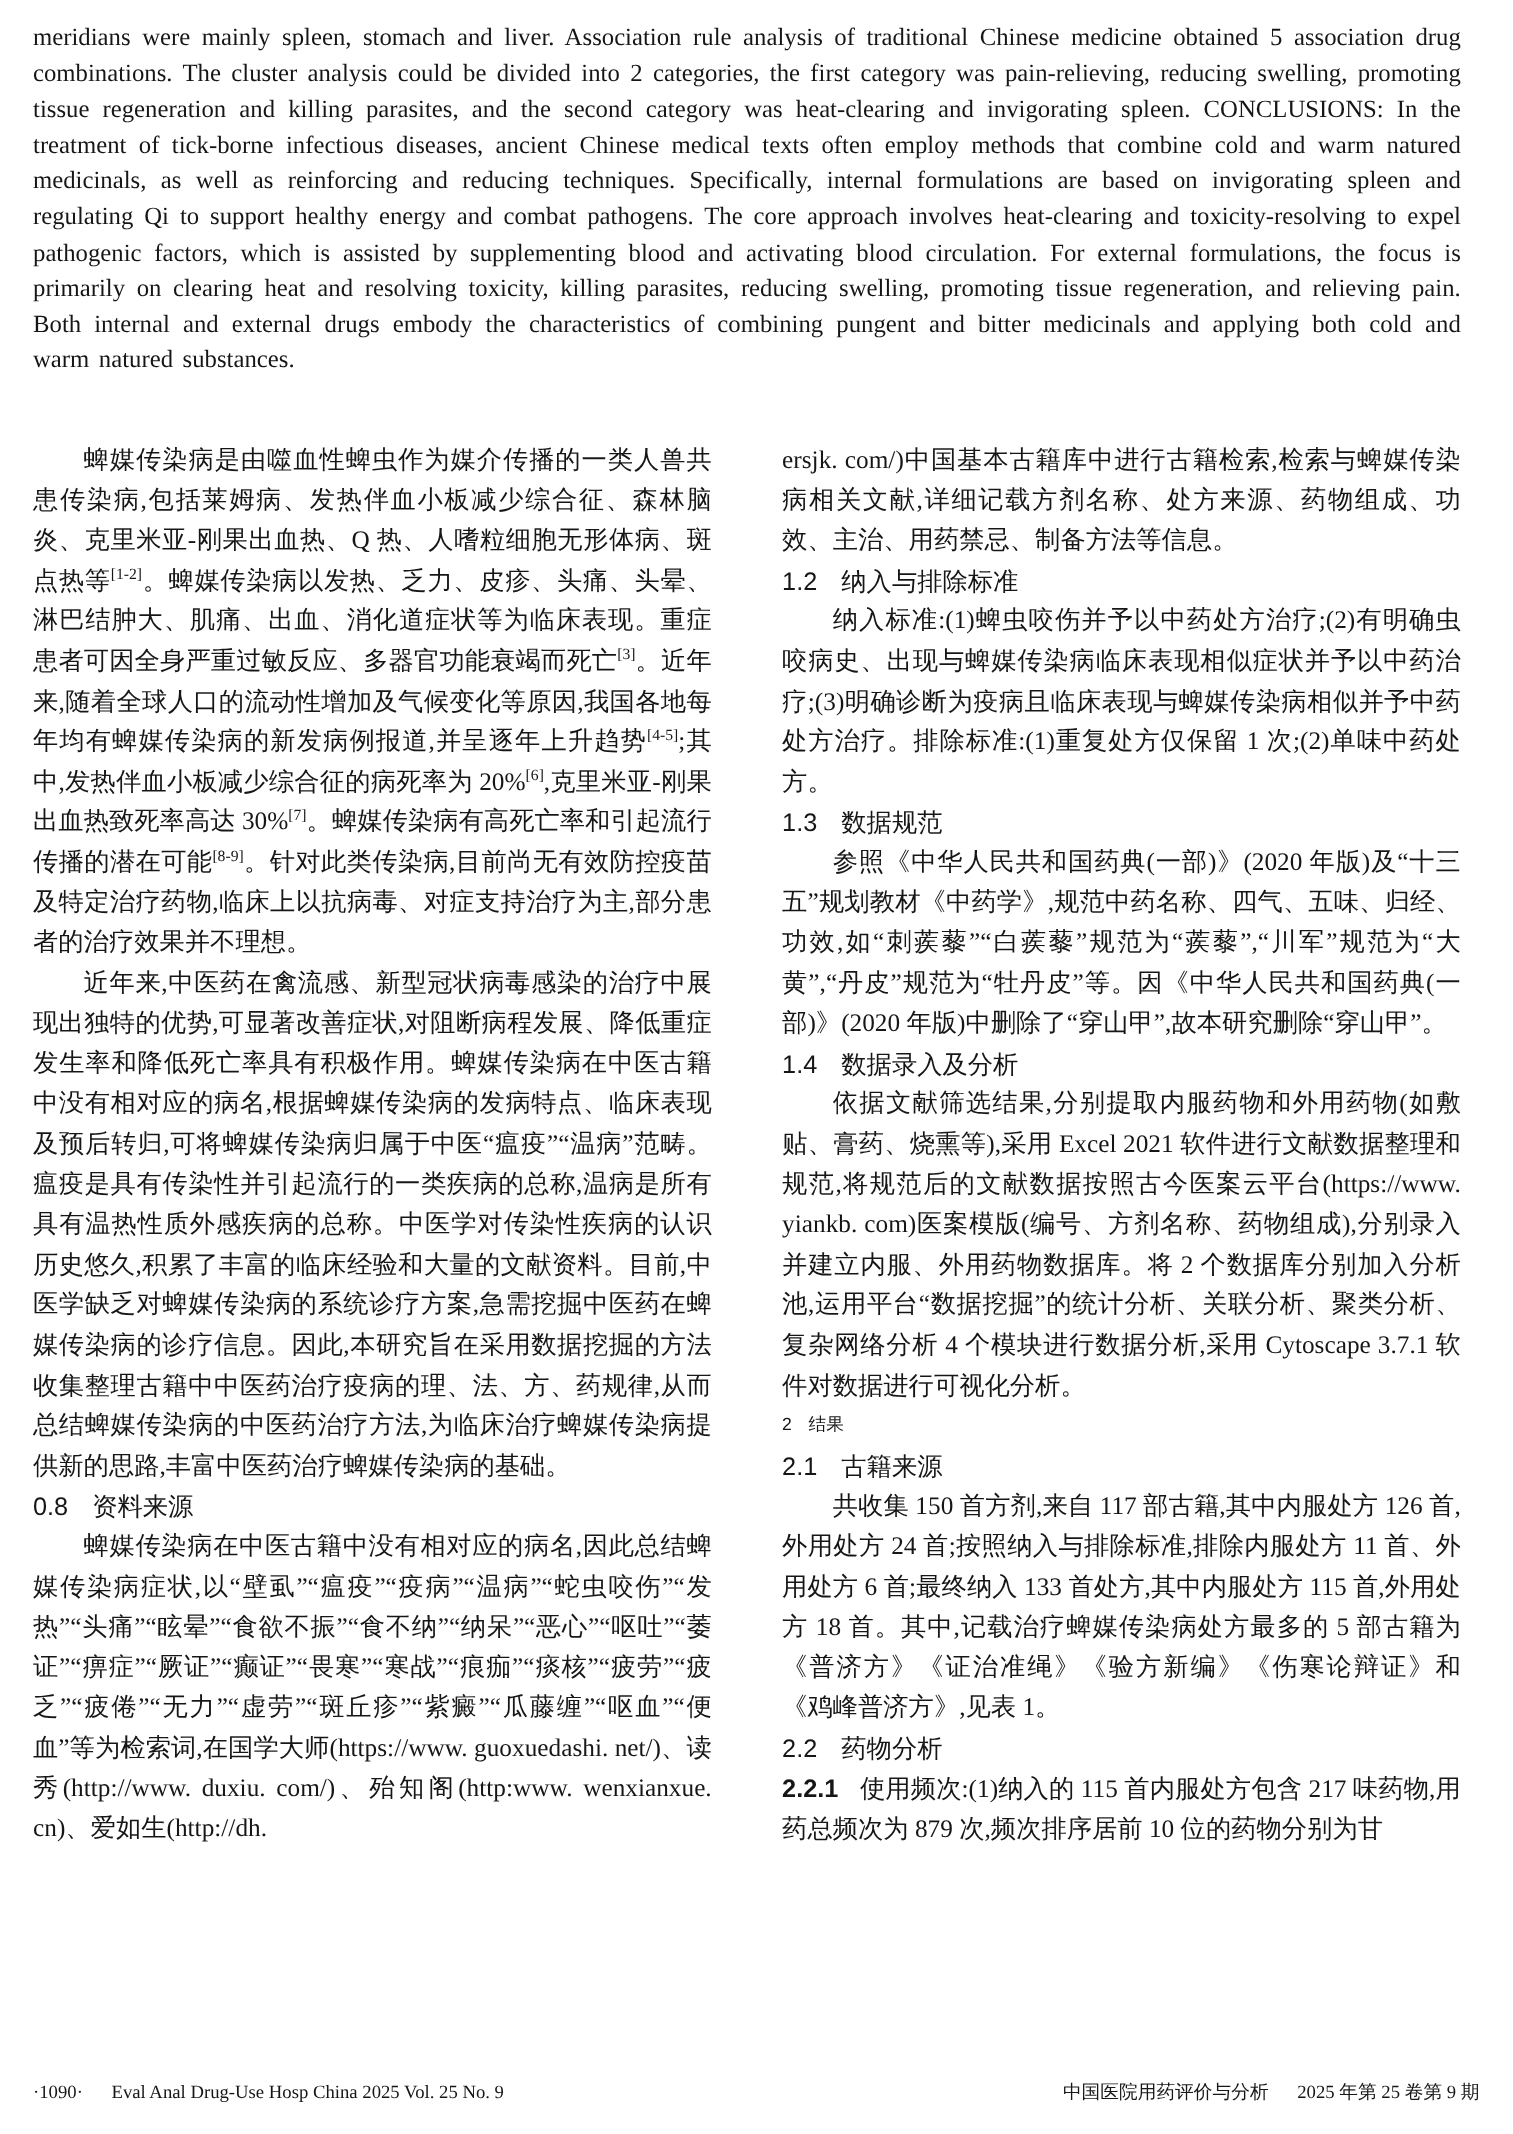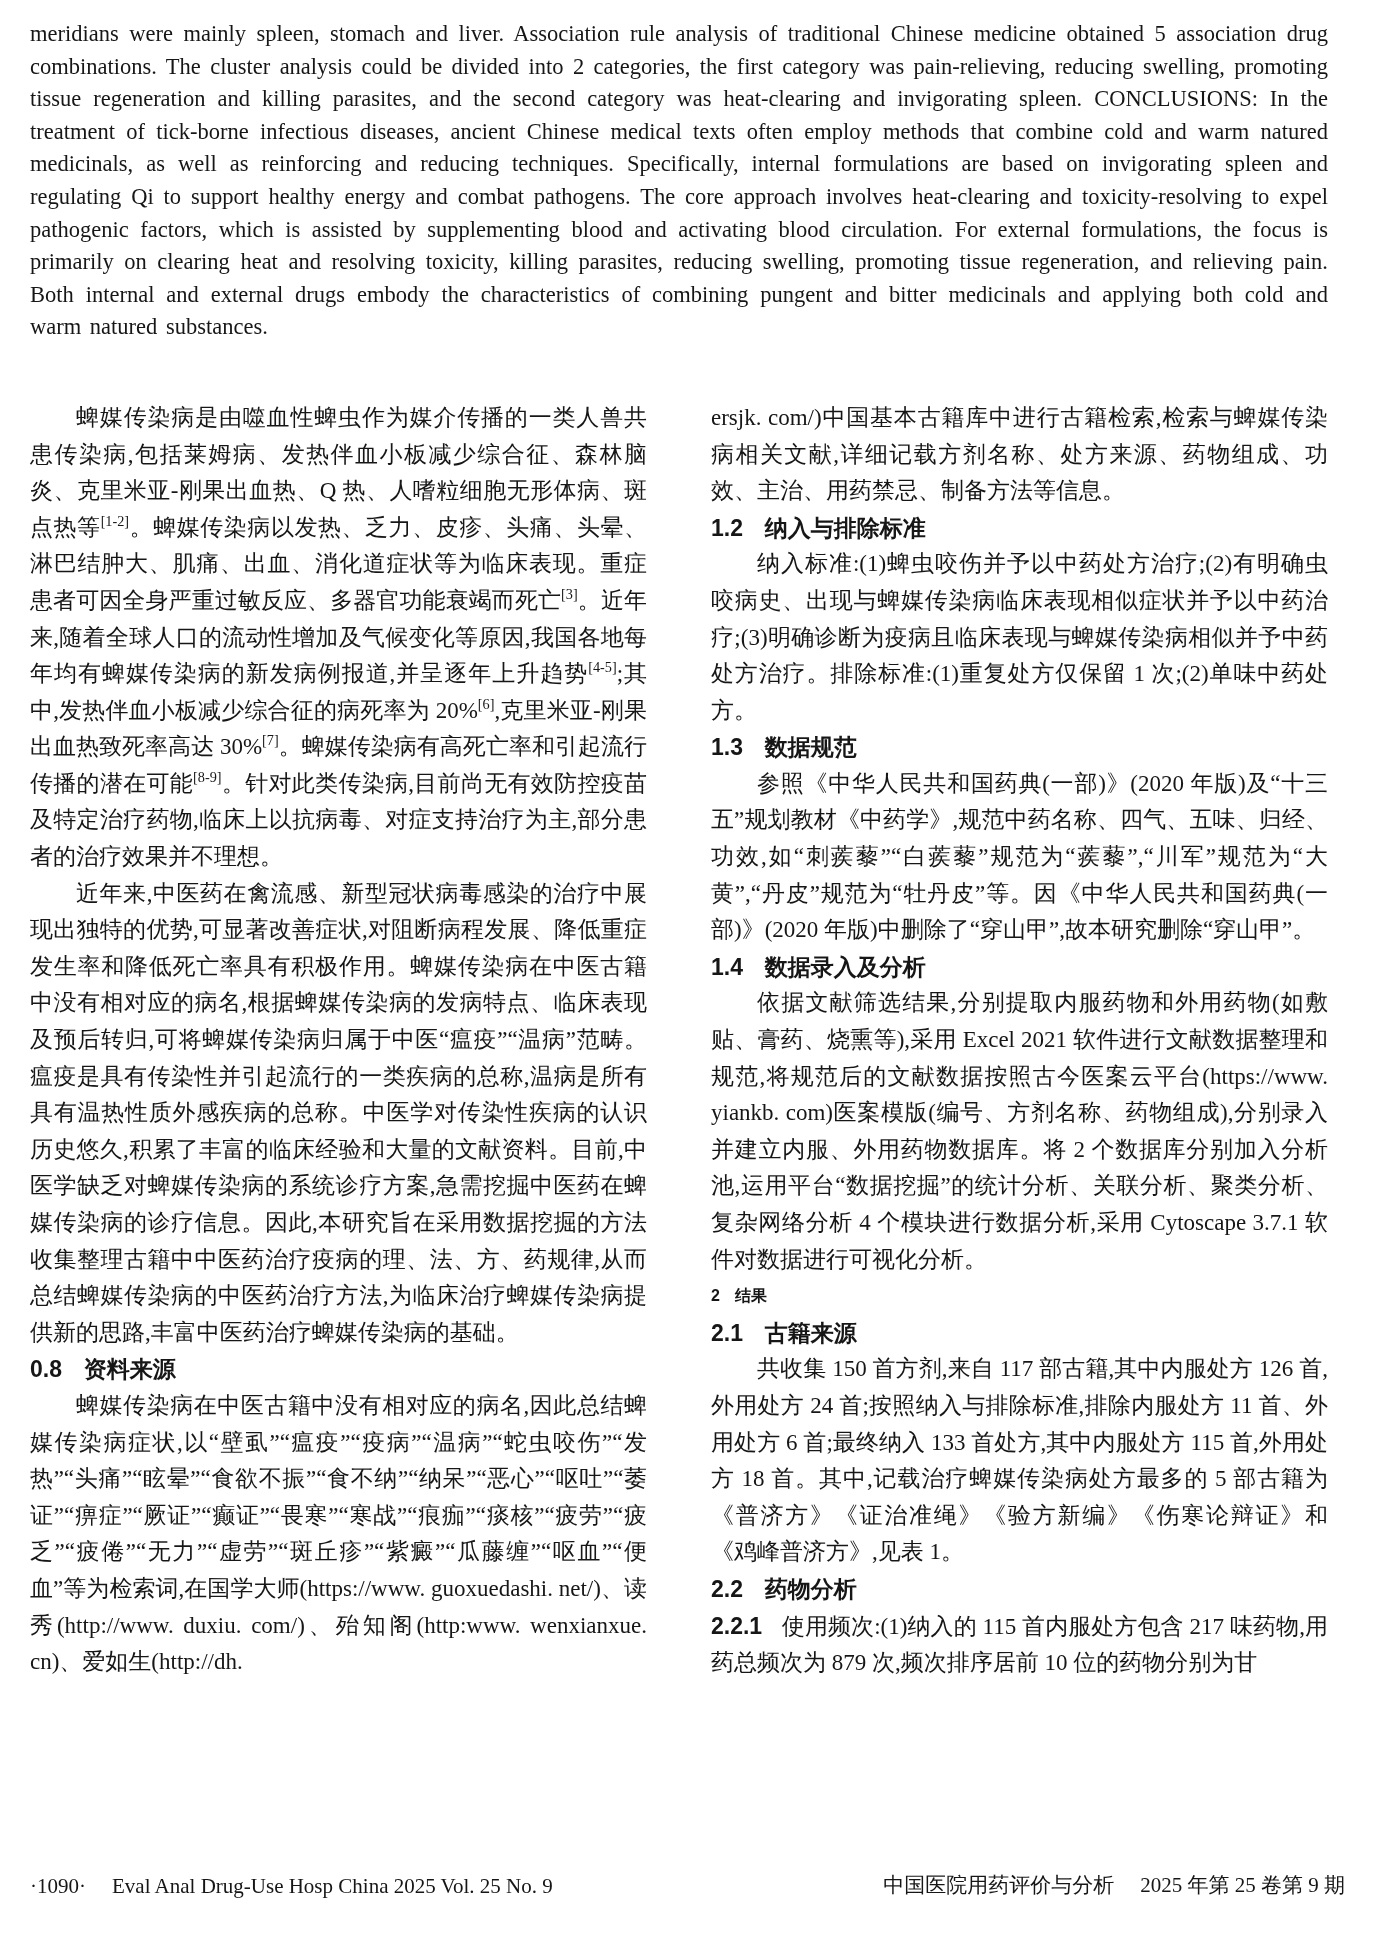--- a/index.html
+++ b/index.html
@@ -48,41 +48,41 @@
   }
   .cn-p { margin: 0; text-indent: 2em; }
   .cn-p.no-indent { text-indent: 0; }
   sup.ref {
     font-size: 0.62em;
     line-height: 0;
     vertical-align: super;
   }
   .sec-h1, .sec-h2 {
     font-family: "Liberation Sans", "DejaVu Sans", sans-serif;
-    font-weight: bold;
+    font-weight: normal;
     text-indent: 0;
     text-align: left;
     line-height: 36.6px;
   }
   .sec-h1 { font-size: 16px; }
   .sec-h2 { font-size: 23px; }
   .h-num { margin-right: 0.95em; }
   .run-in {
     font-family: "Liberation Sans", "DejaVu Sans", sans-serif;
     font-weight: bold;
     margin-right: 0.85em;
   }
   
   .footer {
     position: absolute;
-    left: 30px; right: 30px; bottom: 41px;
+    left: 30px; right: 30px; bottom: 27px;
     display: flex;
     justify-content: space-between;
-    align-items: flex-end;
-    font-size: 21px;
+    align-items: center;
+    font-size: 17px;
   }
   .footer .gap { display: inline-block; width: 26px; }
 </style>
 </head>
 <body>
 
 <div class="page">
 
   <div class="abstract-block">
     <p class="abstract-en">meridians were mainly spleen, stomach and liver. Association rule analysis of traditional Chinese medicine obtained 5 association drug combinations. The cluster analysis could be divided into 2 categories, the first category was pain-relieving, reducing swelling, promoting tissue regeneration and killing parasites, and the second category was heat-clearing and invigorating spleen. CONCLUSIONS: In the treatment of tick-borne infectious diseases, ancient Chinese medical texts often employ methods that combine cold and warm natured medicinals, as well as reinforcing and reducing techniques. Specifically, internal formulations are based on invigorating spleen and regulating Qi to support healthy energy and combat pathogens. The core approach involves heat-clearing and toxicity-resolving to expel pathogenic factors, which is assisted by supplementing blood and activating blood circulation. For external formulations, the focus is primarily on clearing heat and resolving toxicity, killing parasites, reducing swelling, promoting tissue regeneration, and relieving pain. Both internal and external drugs embody the characteristics of combining pungent and bitter medicinals and applying both cold and warm natured substances.</p>

